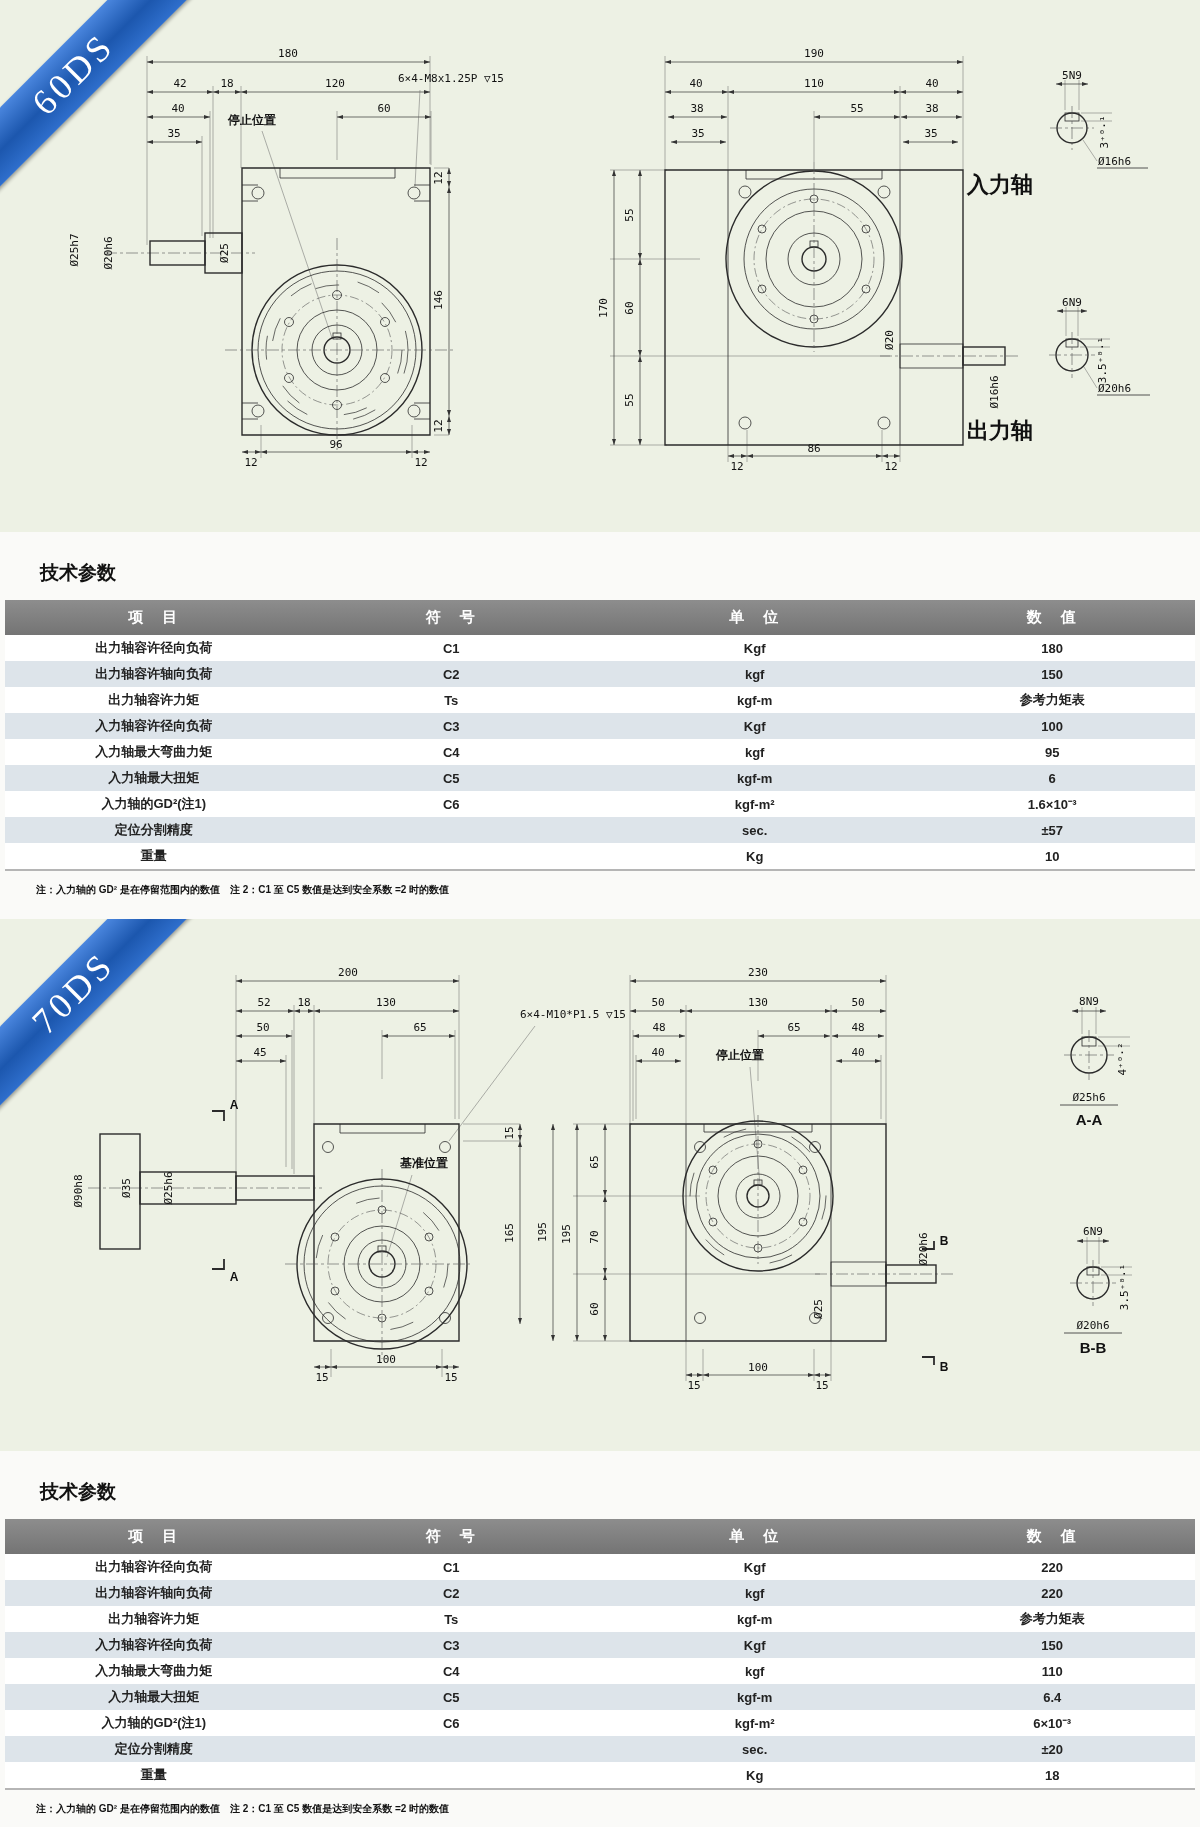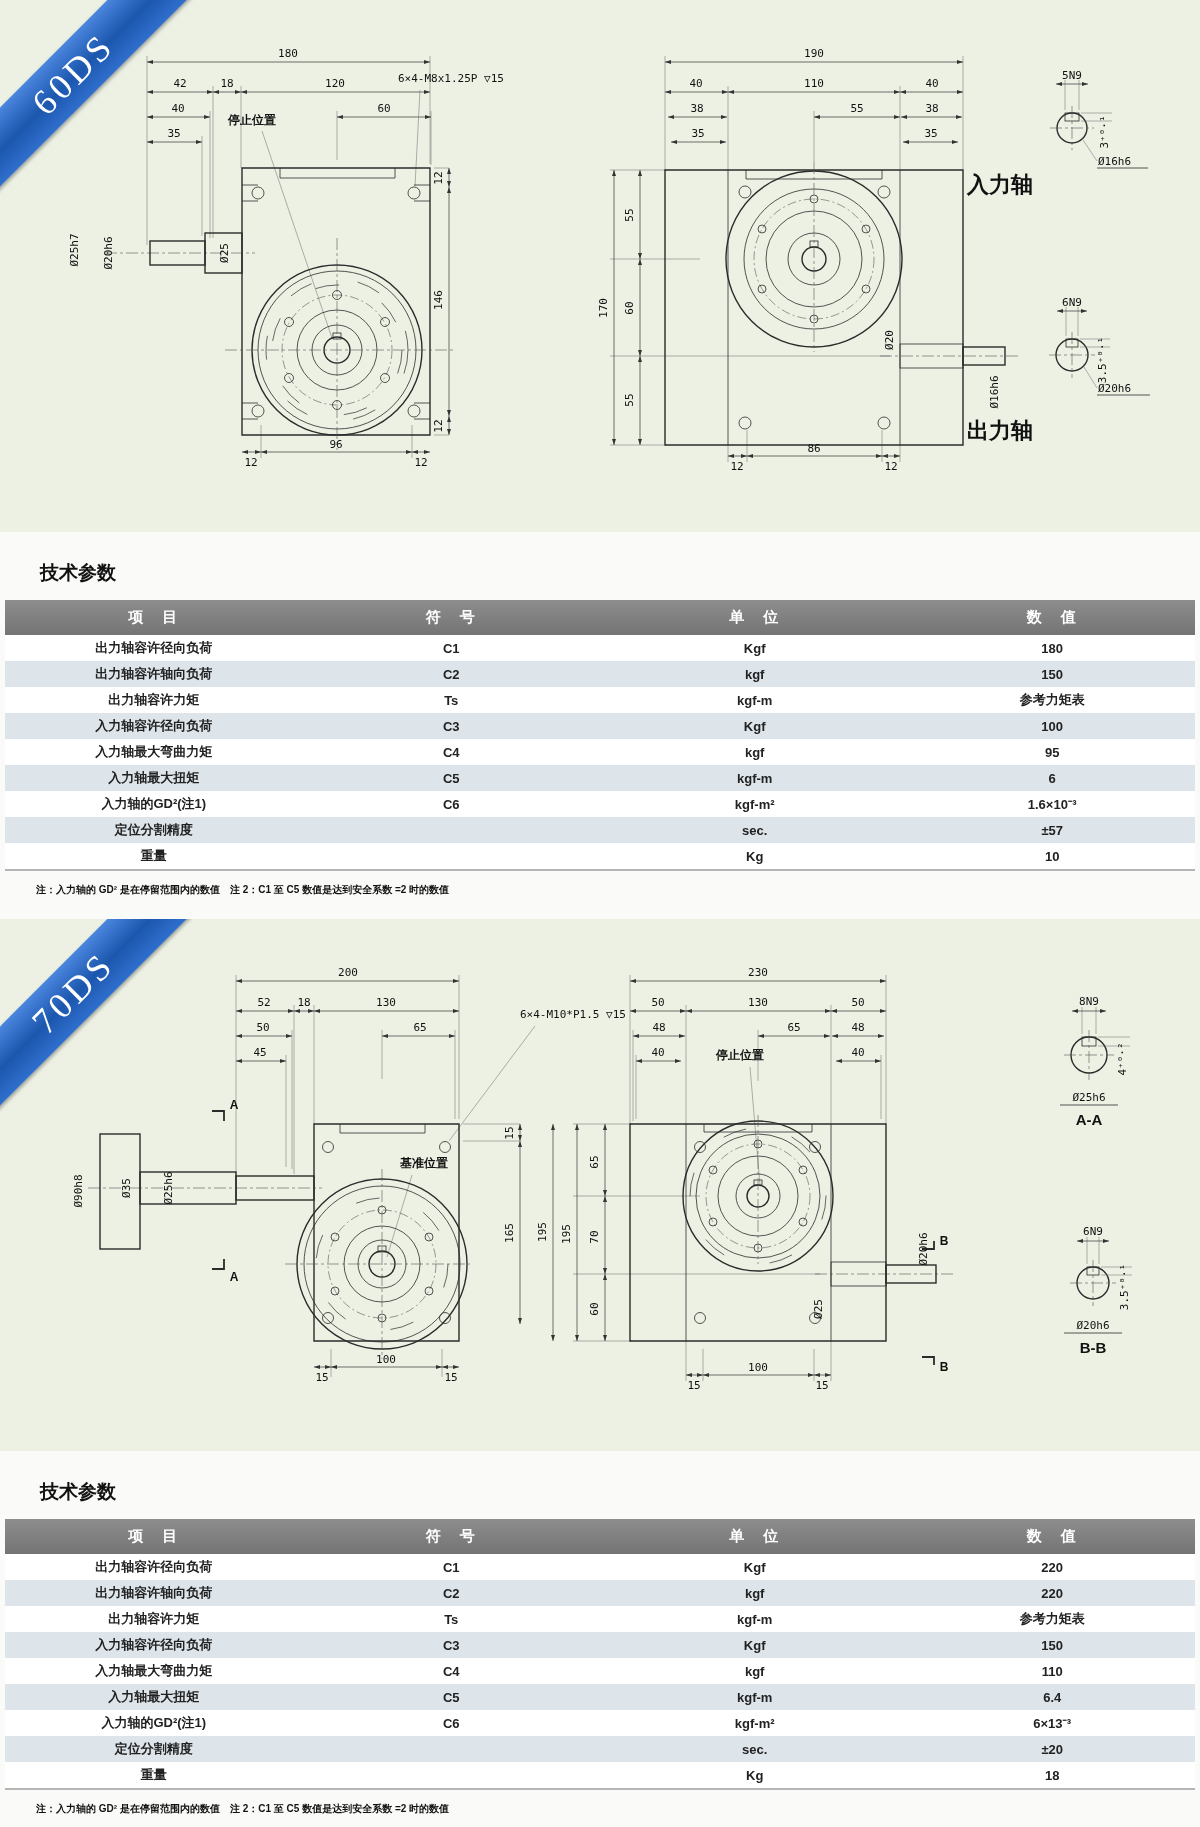--- a/index.html
+++ b/index.html
@@ -536,21 +536,21 @@
         <tr>
           <td>入力轴最大扭矩</td>
           <td>C5</td>
           <td>kgf-m</td>
           <td>6.4</td>
         </tr>
         <tr>
           <td>入力轴的GD²(注1)</td>
           <td>C6</td>
           <td>kgf-m²</td>
-          <td>6×13⁻³</td>
+          <td>6×10⁻³</td>
         </tr>
         <tr>
           <td>定位分割精度</td>
           <td></td>
           <td>sec.</td>
           <td>±20</td>
         </tr>
         <tr>
           <td>重量</td>
           <td></td>

